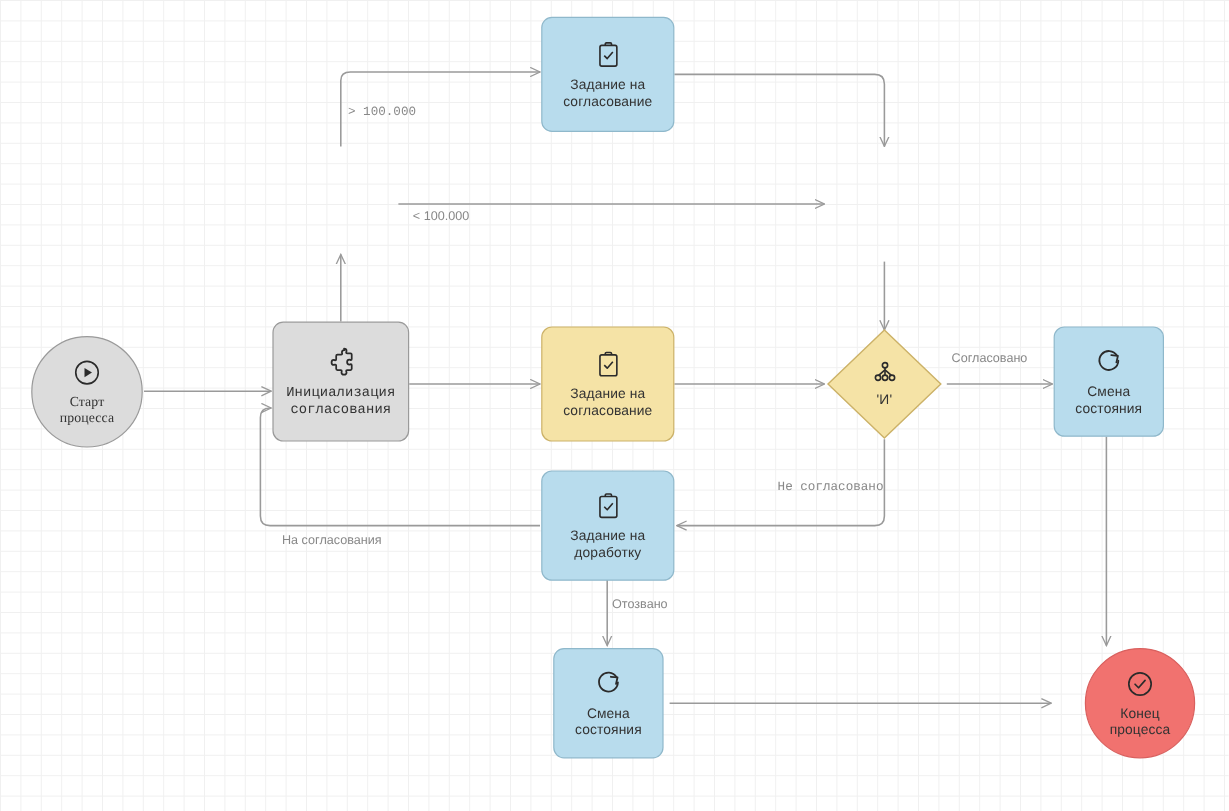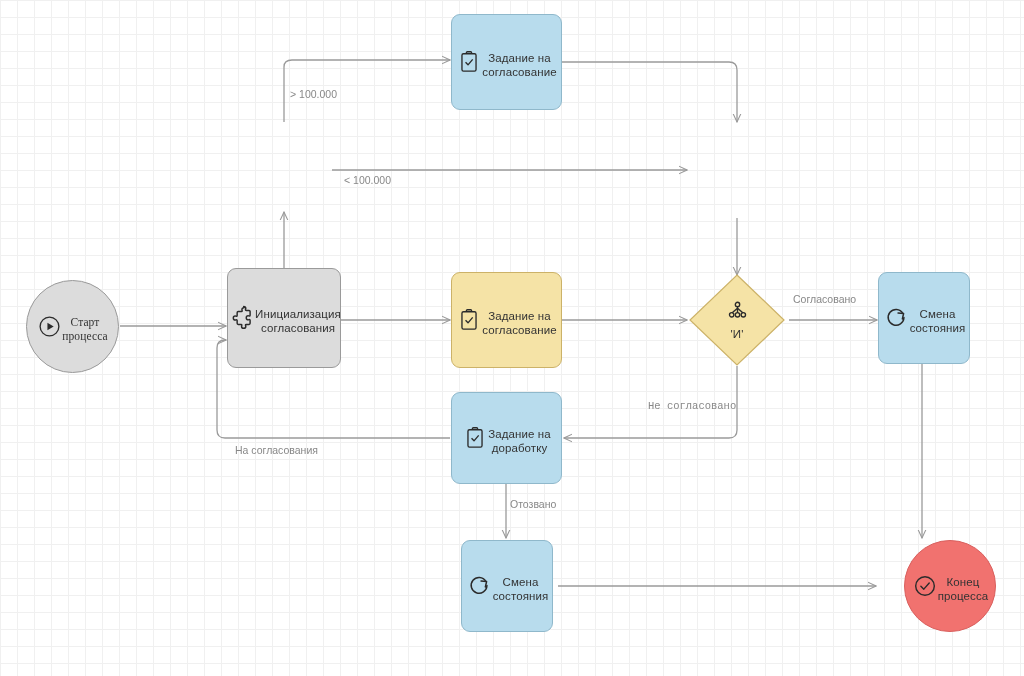--- a/index.html
+++ b/index.html
@@ -26,21 +26,21 @@
     position: absolute;
     left: 0; top: 0;
     width: 1024px;
     height: 676px;
     pointer-events: none;
   }
   .node {
     position: absolute;
     box-sizing: border-box;
     display: flex;
-    flex-direction: row;
+    flex-direction: column;
     align-items: center;
     justify-content: center;
   }
   .node .glyph {
     display: block;
     line-height: 0;
   }
   .node .label {
     text-align: center;
     color: #333333;
@@ -131,39 +131,39 @@
       <path d="M 922 364 L 922 538"></path>
 
       <path d="M 506 482 L 506 538"></path>
 
       <path d="M 558 586 L 876 586"></path>
 
       <path d="M 450 438 L 225 438 Q 217 438 217 430 L 217 348 Q 217 340 225 340 L 226 340"></path>
     </g>
   </svg>
 
-  <div class="edge-label" style="left:290px; top:88px;">&gt; 100.000</div>
+  <div class="edge-label" style="left:290px; top:88px;font-family:Liberation Mono, monospace;">&gt; 100.000</div>
   <div class="edge-label" style="left:344px; top:174px;text-align:right;">&lt; 100.000</div>
   <div class="edge-label" style="left:793px; top:293px;">Согласовано</div>
   <div class="edge-label" style="left:648px; top:400px;font-family:Liberation Mono, monospace;">Не согласовано</div>
   <div class="edge-label" style="left:235px; top:444px;">На согласования</div>
   <div class="edge-label" style="left:510px; top:498px;">Отозвано</div>
 
   <div class="node event start" style="left:26px; top:280px; width:93px; height:93px;">
     <span class="glyph">
       <svg width="25" height="25" viewBox="0 0 24 24" fill="none" stroke="#2b2b2b" stroke-width="1.3">
         <circle cx="12" cy="12" r="9"></circle>
         <path d="M10 8.3 L16 12 L10 15.7 Z" fill="#2b2b2b" stroke="none"></path>
       </svg>
     </span>
     <div class="label">Старт
 процесса</div>
   </div>
 
-  <div class="node task gray" style="left:227px; top:268px; width:114px; height:100px;">
+  <div class="node task gray" style="left:227px; top:268px; width:114px; height:100px;font-family:Liberation Mono, monospace;">
     <span class="glyph">
       <svg width="28" height="28" viewBox="0 0 24 24" fill="none" stroke="#2b2b2b" stroke-width="1.25" stroke-linejoin="round">
         <path d="M14.6 3.2c-1 0-1.8.7-1.8 1.6 0 .5.2.8.2 1.1 0 .4-.3.6-.7.6H9.6c-.5 0-.9.4-.9.9v2.4c0 .4-.2.7-.6.7-.3 0-.6-.3-1.1-.3-.9 0-1.6.8-1.6 1.8s.7 1.8 1.6 1.8c.5 0 .8-.3 1.1-.3.4 0 .6.3.6.7v2.4c0 .5.4.9.9.9H12c.4 0 .7.2.7.6 0 .3-.2.6-.2 1.1 0 .9.8 1.6 1.8 1.6s1.8-.7 1.8-1.6c0-.5-.3-.8-.3-1.1 0-.4.3-.6.7-.6h2.4c.5 0 .9-.4.9-.9v-2.6c0-.4-.2-.7-.6-.7-.3 0-.6.3-1.1.3-.9 0-1.6-.8-1.6-1.8s.7-1.8 1.6-1.8c.5 0 .8.3 1.1.3.4 0 .6-.3.6-.7V6.4c0-.5-.4-.9-.9-.9h-2.4c-.4 0-.7-.2-.7-.6 0-.3.3-.6.3-1.1 0-.9-.8-1.6-1.8-1.6z"></path>
       </svg>
     </span>
     <div class="label">Инициализация
 согласования</div>
   </div>
 
 

